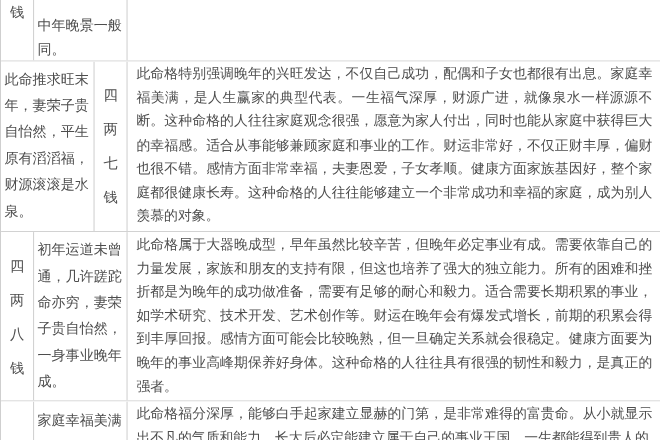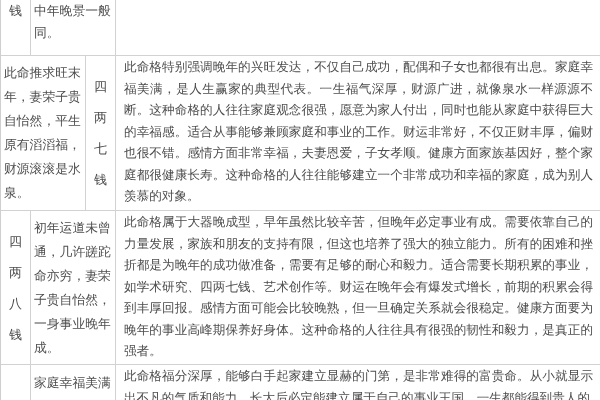--- a/index.html
+++ b/index.html
@@ -26,22 +26,23 @@
     width:15px;
     word-break:break-all;
     font-size:13px;line-height:31px;
     text-align:center;
     color:#4d4d4d;
   }
   .poem-cell{
     width:85px;
     border-right:1px solid #d2d2d2;
     display:flex;align-items:center;
-    padding:0 3px;
+    padding:13px 3px;
     flex-shrink:0;
+    font-family:Liberation Mono, monospace;
   }
   .poem-text{
     font-size:12.8px;line-height:24px;
     color:#4d4d4d;
     word-break:break-all;
   }
   .desc-cell{
     flex:1;
     padding:1px 7px 0 8px;
   }
@@ -91,21 +92,21 @@
   </div>
 
   <div class="frow bordered r3">
     <div class="cell weight-cell">
       <div class="weight-text">四两八钱</div>
     </div>
     <div class="cell poem-cell">
       <div class="poem-text">初年运道未曾通，几许蹉跎命亦穷，妻荣子贵自怡然，一身事业晚年成。</div>
     </div>
     <div class="cell desc-cell">
-      <div class="desc-text">此命格属于大器晚成型，早年虽然比较辛苦，但晚年必定事业有成。需要依靠自己的力量发展，家族和朋友的支持有限，但这也培养了强大的独立能力。所有的困难和挫折都是为晚年的成功做准备，需要有足够的耐心和毅力。适合需要长期积累的事业，如学术研究、四两七钱、艺术创作等。财运在晚年会有爆发式增长，前期的积累会得到丰厚回报。感情方面可能会比较晚熟，但一旦确定关系就会很稳定。健康方面要为晚年的事业高峰期保养好身体。这种命格的人往往具有很强的韧性和毅力，是真正的强者。</div>
+      <div class="desc-text">此命格属于大器晚成型，早年虽然比较辛苦，但晚年必定事业有成。需要依靠自己的力量发展，家族和朋友的支持有限，但这也培养了强大的独立能力。所有的困难和挫折都是为晚年的成功做准备，需要有足够的耐心和毅力。适合需要长期积累的事业，如学术研究、技术开发、艺术创作等。财运在晚年会有爆发式增长，前期的积累会得到丰厚回报。感情方面可能会比较晚熟，但一旦确定关系就会很稳定。健康方面要为晚年的事业高峰期保养好身体。这种命格的人往往具有很强的韧性和毅力，是真正的强者。</div>
     </div>
   </div>
 
   <div class="frow r4">
     <div class="cell weight-cell">
       <div class="weight-text"></div>
     </div>
     <div class="cell poem-cell">
       <div class="poem-text">家庭幸福美满</div>
     </div>

